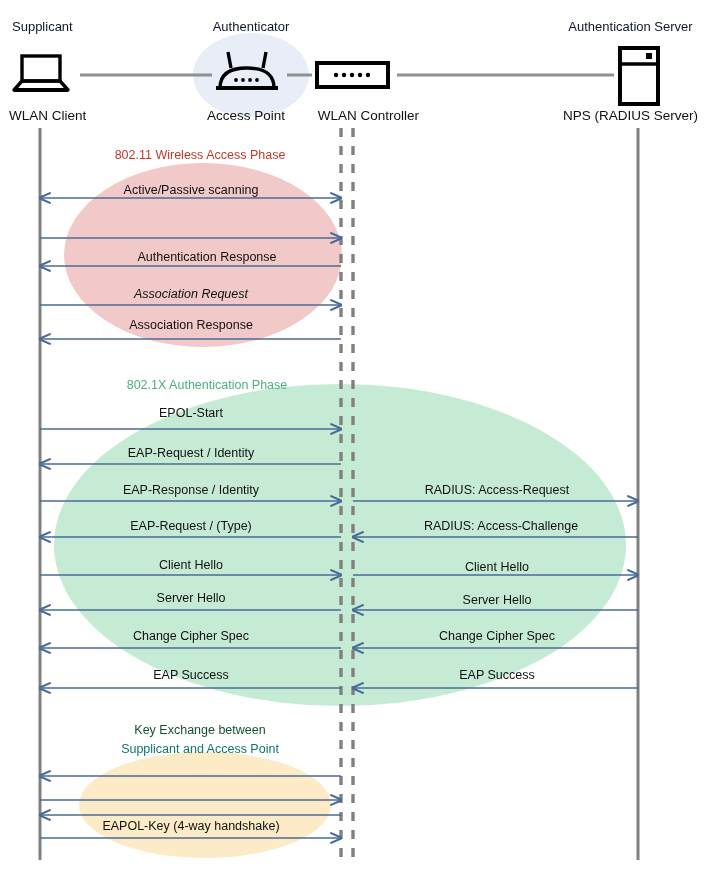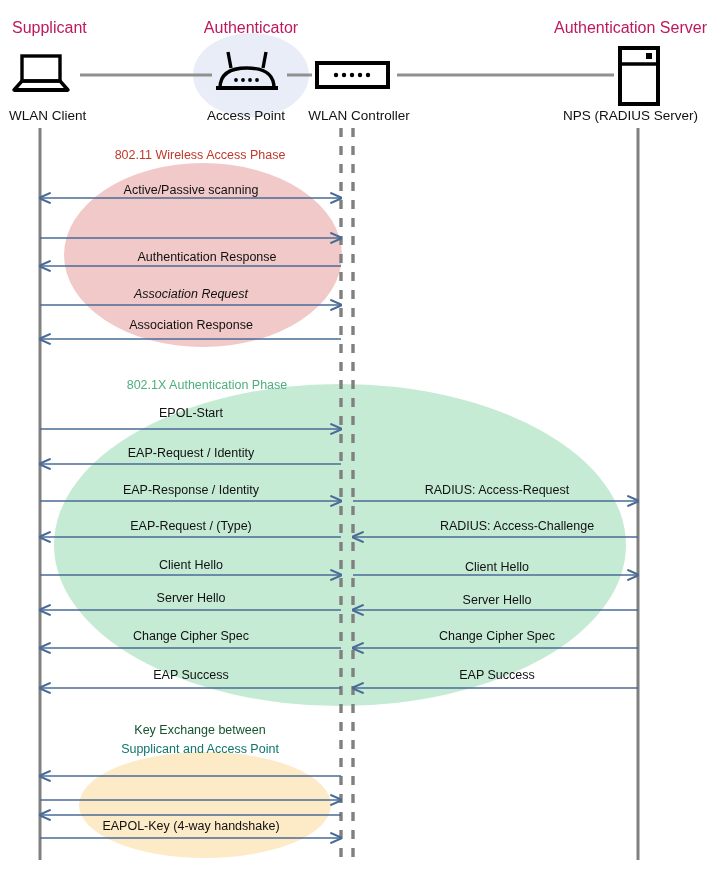--- a/index.html
+++ b/index.html
@@ -1,19 +1,19 @@
 <!DOCTYPE html>
 <html><head>
 <meta charset="utf-8">
 <style>
   html,body{margin:0;padding:0;background:#ffffff;}
   body{width:713px;height:875px;font-family:"Liberation Sans",sans-serif;color:#1a1a1a;overflow:hidden;}
   #canvas{position:relative;width:713px;height:875px;}
   svg.layer{position:absolute;left:0;top:0;width:713px;height:875px;}
-  .node-title{position:absolute;font-size:16px;color:#be185d;white-space:nowrap;text-align:center;}
+  .node-title{position:absolute;font-size:13px;color:#0f172a;white-space:nowrap;text-align:center;}
   .node-sub{position:absolute;font-size:13.5px;color:#111;white-space:nowrap;text-align:center;}
   .phase-label{position:absolute;font-size:12.5px;white-space:nowrap;text-align:center;line-height:18px;font-weight:400;}
   .msg-label{position:absolute;font-size:12.5px;color:#111;white-space:nowrap;text-align:center;}
 </style>
 </head>
 <body>
 
 <div id="canvas">
 
   <svg class="layer">
@@ -64,21 +64,21 @@
       <line x1="620" y1="64" x2="658" y2="64" stroke="#000" stroke-width="3.4"></line>
       <rect x="646" y="53" width="6" height="6" fill="#000"></rect>
     </g>
   </svg>
 
   <div class="node-title" style="left:0px;top:19px;width:90px;text-align:left;padding-left:12px;">Supplicant</div>
   <div class="node-sub" style="left:0px;top:108px;width:110px;text-align:left;padding-left:9px;">WLAN Client</div>
 
   <div class="node-title" style="left:196px;top:19px;width:110px;">Authenticator</div>
   <div class="node-sub" style="left:196px;top:108px;width:100px;">Access Point</div>
-  <div class="node-sub" style="left:299px;top:108px;width:120px;">WLAN Controller</div>
+  <div class="node-sub" style="left:299px;top:108px;width:120px;text-align:right;">WLAN Controller</div>
 
   <div class="node-title" style="left:548px;top:19px;width:165px;">Authentication Server</div>
   <div class="node-sub" style="left:548px;top:108px;width:165px;">NPS (RADIUS Server)</div>
 
   <svg class="layer">
     <defs>
       <marker id="ahR" viewBox="0 0 10 10" refX="9" refY="5" markerWidth="7" markerHeight="7" orient="auto">
         <path d="M0,0.6 L10,5 L0,9.4" fill="none" stroke="#4A6B96" stroke-width="1.7"></path>
       </marker>
       <marker id="ahL" viewBox="0 0 10 10" refX="1" refY="5" markerWidth="7" markerHeight="7" orient="auto">
@@ -142,21 +142,21 @@
   <div class="msg-label" style="left:60px;top:406px;width:262px;">EPOL-Start</div>
   <div class="msg-label" style="left:60px;top:446px;width:262px;">EAP-Request / Identity</div>
   <div class="msg-label" style="left:60px;top:483px;width:262px;">EAP-Response / Identity</div>
   <div class="msg-label" style="left:60px;top:519px;width:262px;">EAP-Request / (Type)</div>
   <div class="msg-label" style="left:60px;top:558px;width:262px;">Client Hello</div>
   <div class="msg-label" style="left:60px;top:591px;width:262px;">Server Hello</div>
   <div class="msg-label" style="left:60px;top:629px;width:262px;">Change Cipher Spec</div>
   <div class="msg-label" style="left:60px;top:668px;width:262px;">EAP Success</div>
 
   <div class="msg-label" style="left:372px;top:483px;width:250px;">RADIUS: Access-Request</div>
-  <div class="msg-label" style="left:392px;top:519px;width:250px;">RADIUS: Access-Challenge</div>
+  <div class="msg-label" style="left:376px;top:519px;width:250px;">RADIUS: Access-Challenge</div>
   <div class="msg-label" style="left:372px;top:560px;width:250px;">Client Hello</div>
   <div class="msg-label" style="left:372px;top:593px;width:250px;">Server Hello</div>
   <div class="msg-label" style="left:372px;top:629px;width:250px;">Change Cipher Spec</div>
   <div class="msg-label" style="left:372px;top:668px;width:250px;">EAP Success</div>
 
   <div class="msg-label" style="left:60px;top:793px;width:262px;margin-top:26px;">EAPOL-Key (4-way handshake)</div>
 
 </div>
 
 </body></html>

